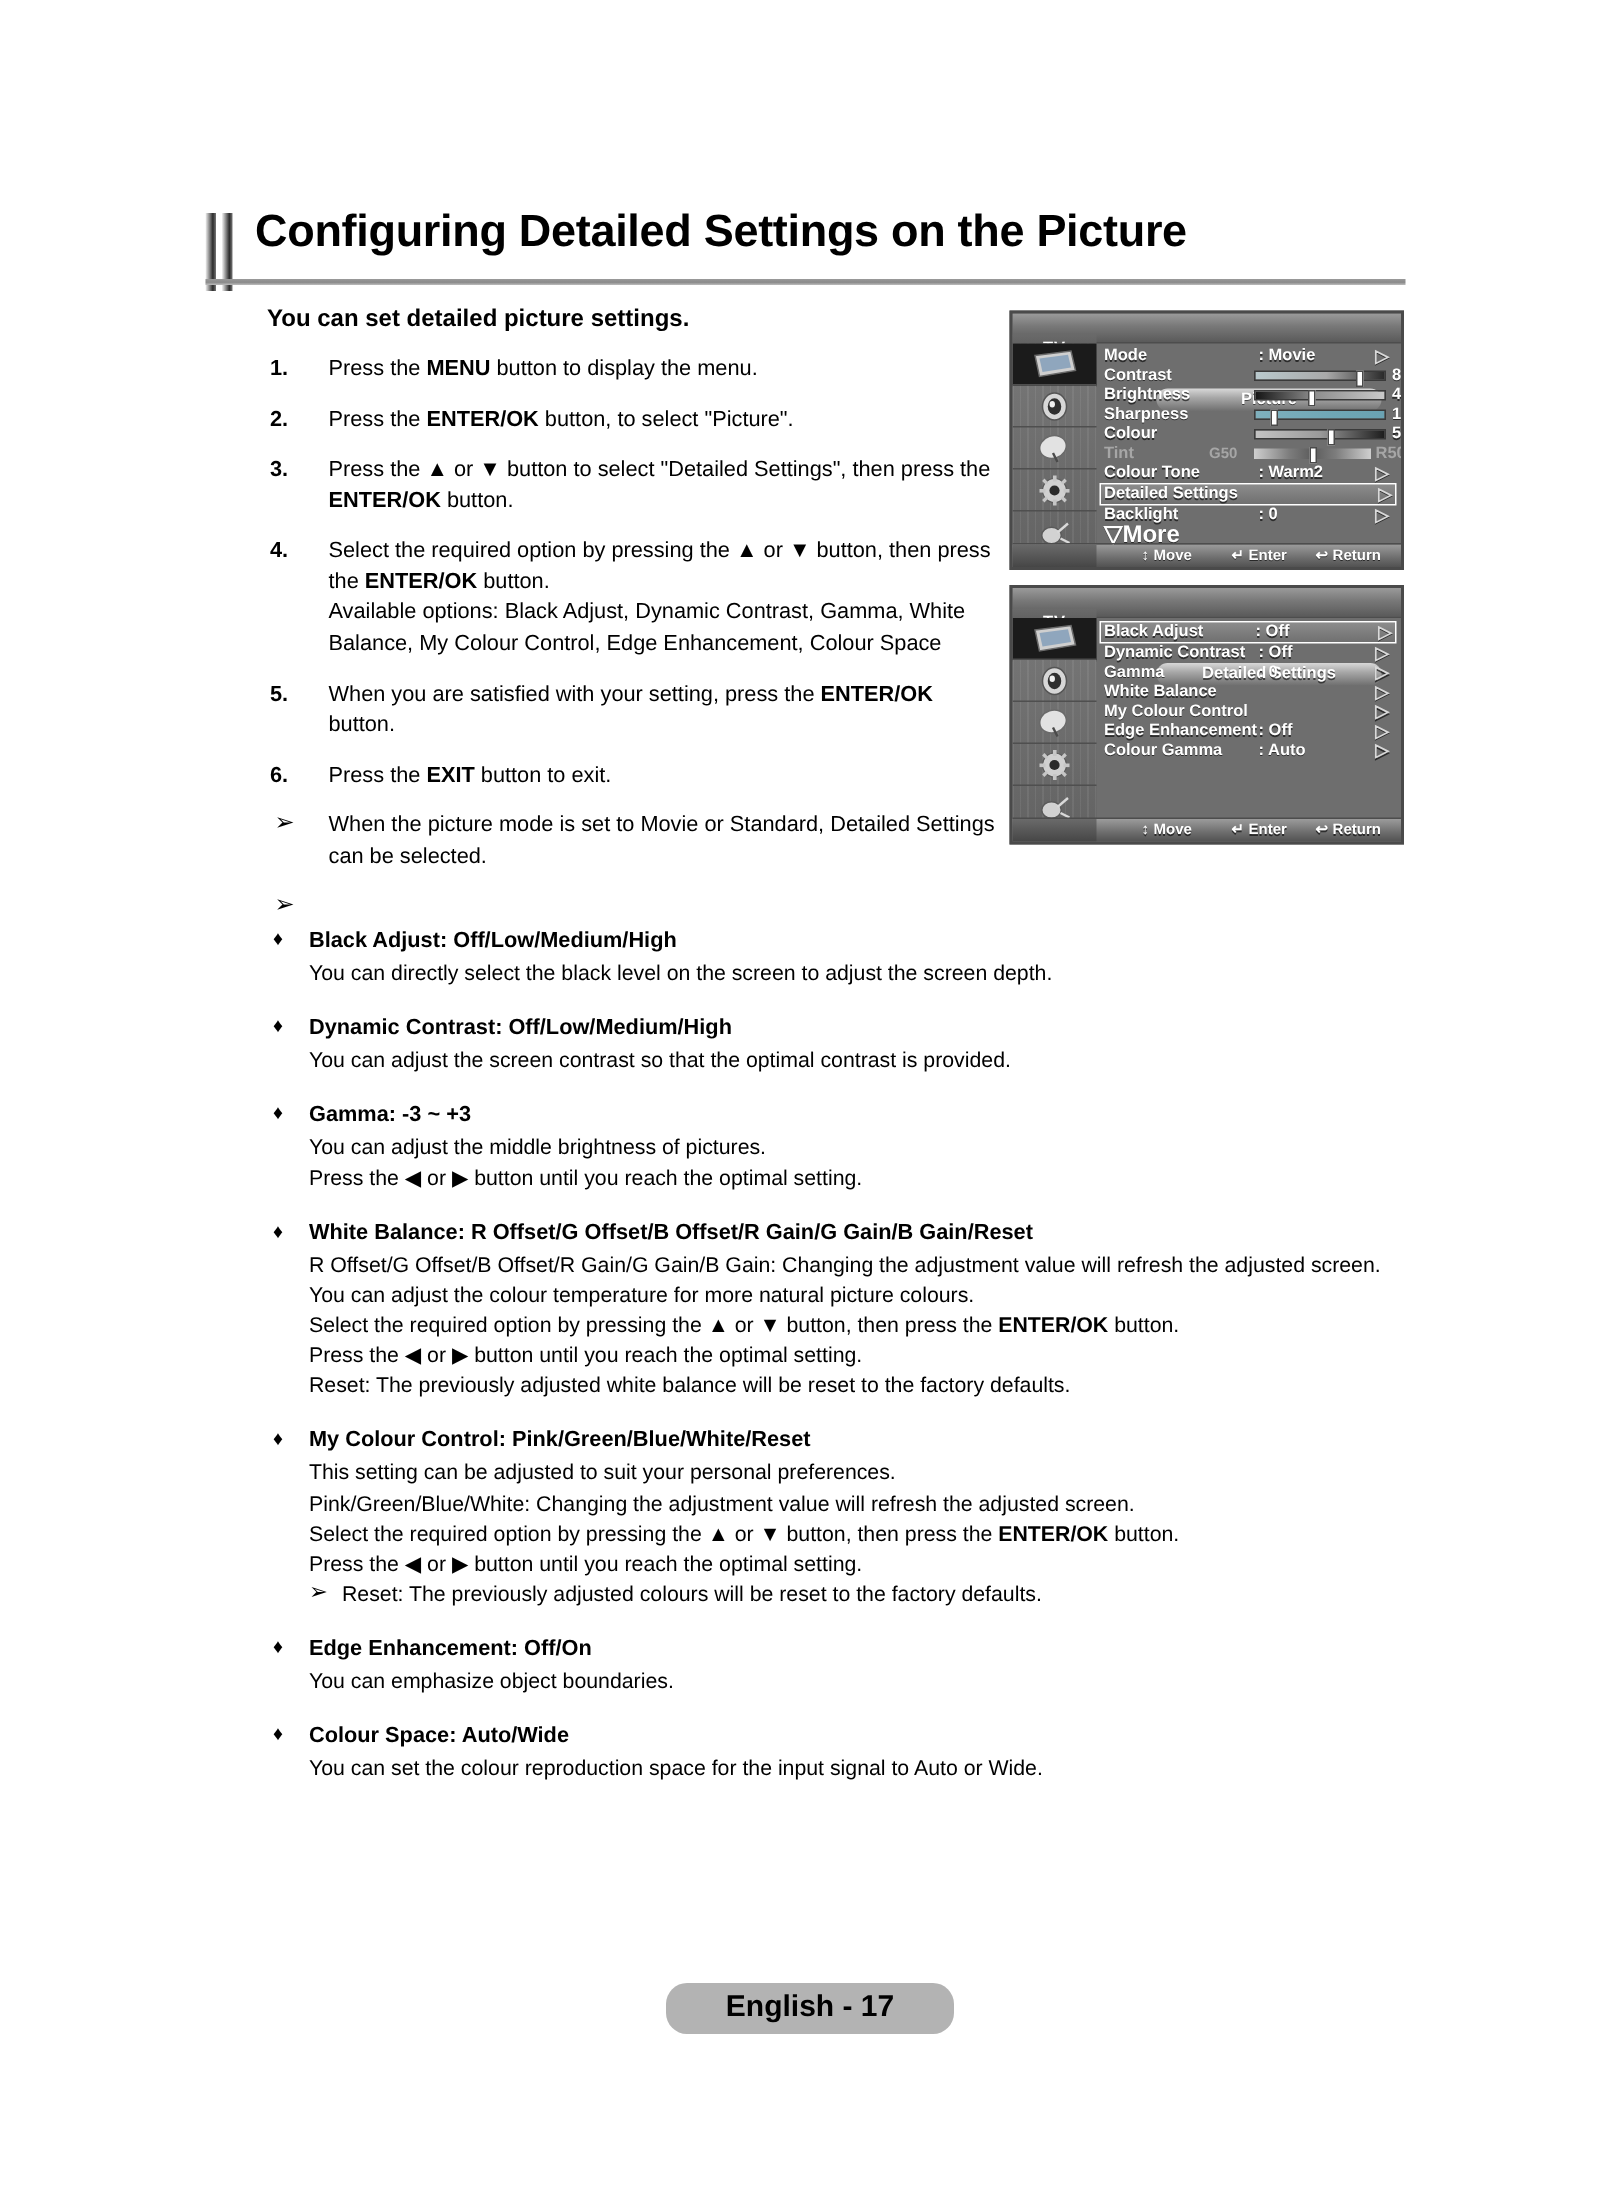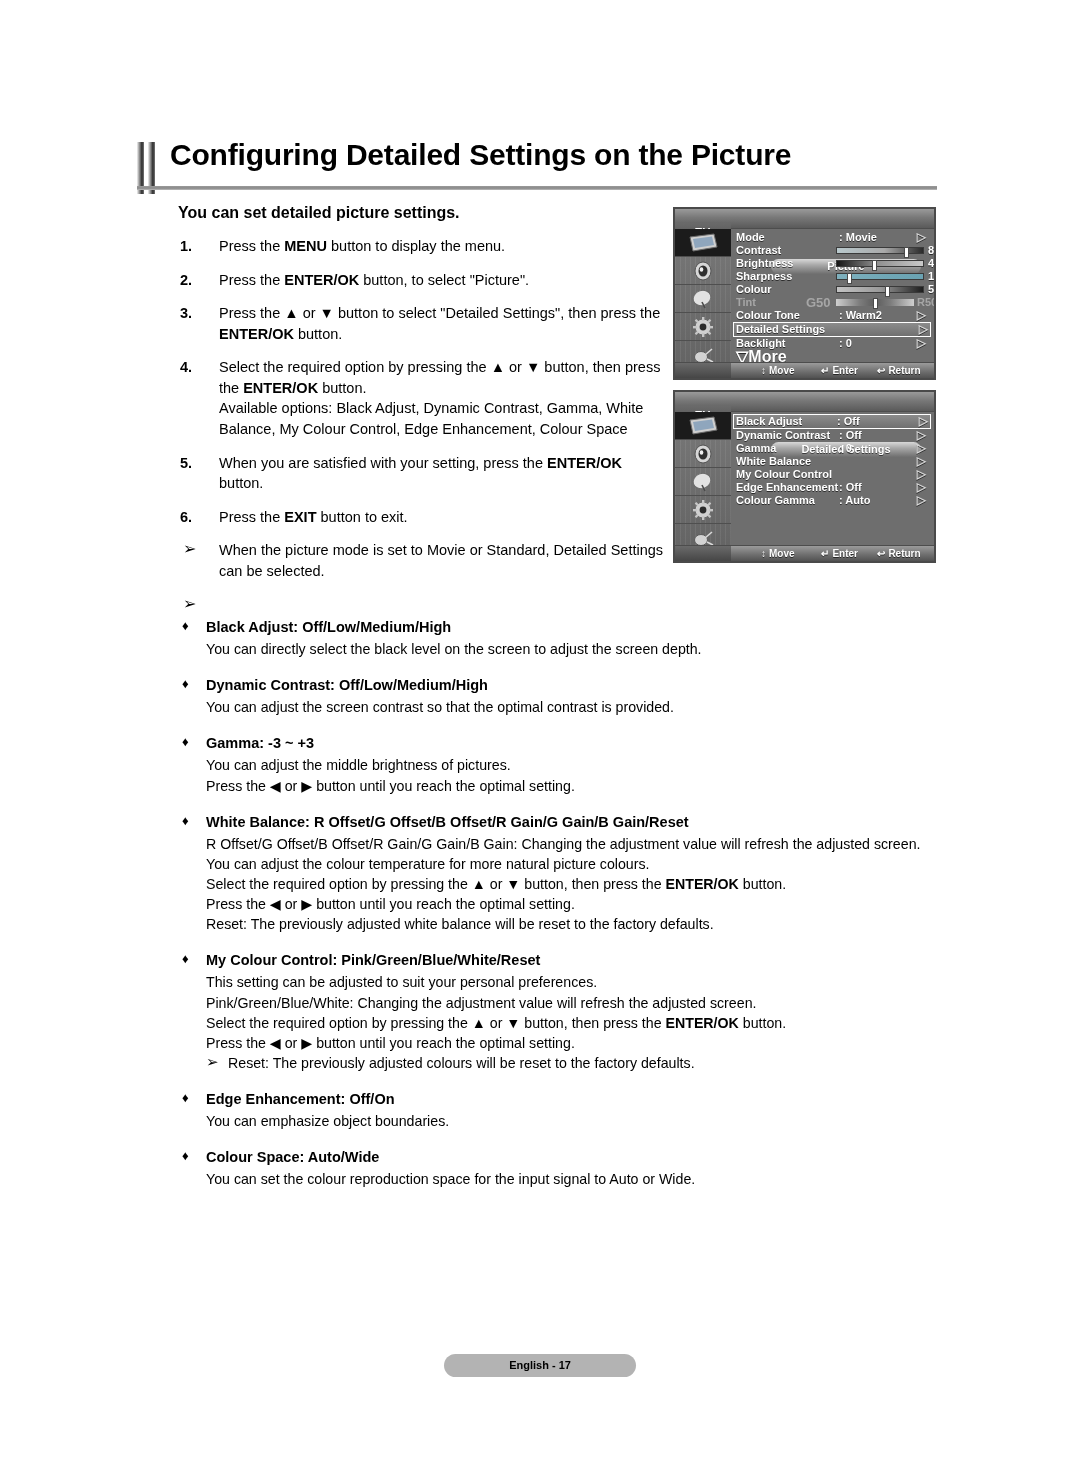--- a/index.html
+++ b/index.html
@@ -261,21 +261,21 @@
     box-sizing: border-box;
   }
   .sl-num {
     position: absolute;
     left: 192px;
     top: 0;
     font-size: 11px;
     font-weight: bold;
     color: #ffffff;
   }
-  .tint-l { position: absolute; left: 70px; top: 0; font-size: 13px; font-weight: bold; color: #a6a6a6; }
+  .tint-l { position: absolute; left: 70px; top: 0; font-size: 10px; font-weight: bold; color: #a6a6a6; }
   .tint-r { position: absolute; left: 181px; top: 0; font-size: 11px; font-weight: bold; color: #a6a6a6; }
   .tint-track { position: absolute; left: 100px; top: 3px; width: 78px; height: 7px; }
 
   .osd-more {
     position: relative;
     height: 13px;
     line-height: 13px;
     font-size: 16px;
     font-weight: bold;
     color: #ffffff;
@@ -317,24 +317,23 @@
     left: 0; right: 0;
     top: 1322px;
     text-align: center;
   }
   #footer-pill {
     display: inline-block;
     min-width: 148px;
     padding: 5px 22px 6px 22px;
     border-radius: 14px;
     background: #b3b3b3;
-    font-size: 11px;
+    font-size: 20px;
     font-weight: bold;
     color: #000000;
-    margin-top: 32px;
   }
 </style>
 </head>
 <body>
 
 <div id="title-block">
   <div class="title-bar-deco a"></div>
   <div class="title-bar-deco b"></div>
   <div id="page-title">Configuring Detailed Settings on the Picture</div>
 </div>

